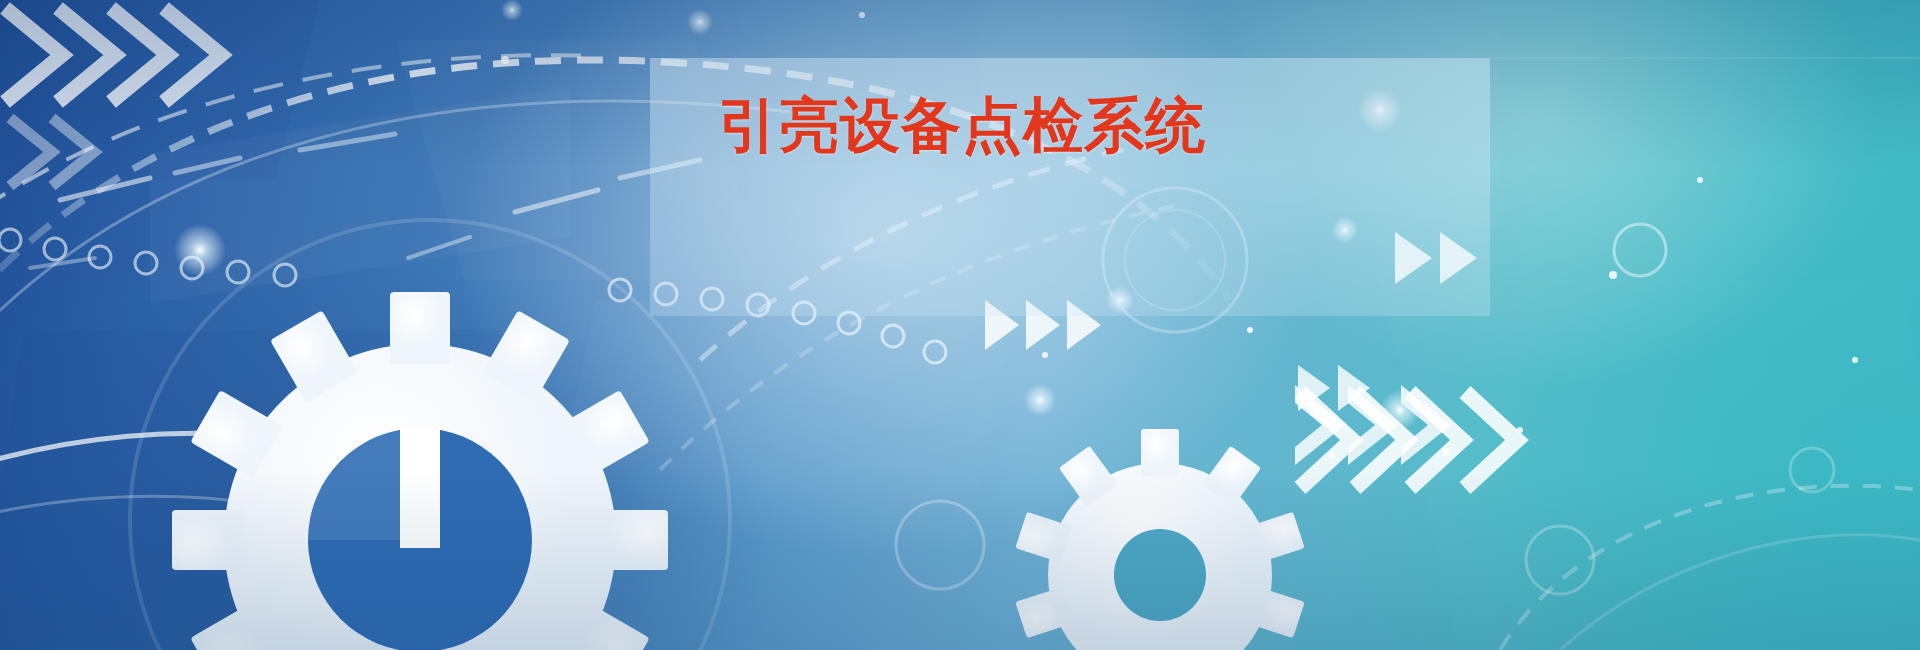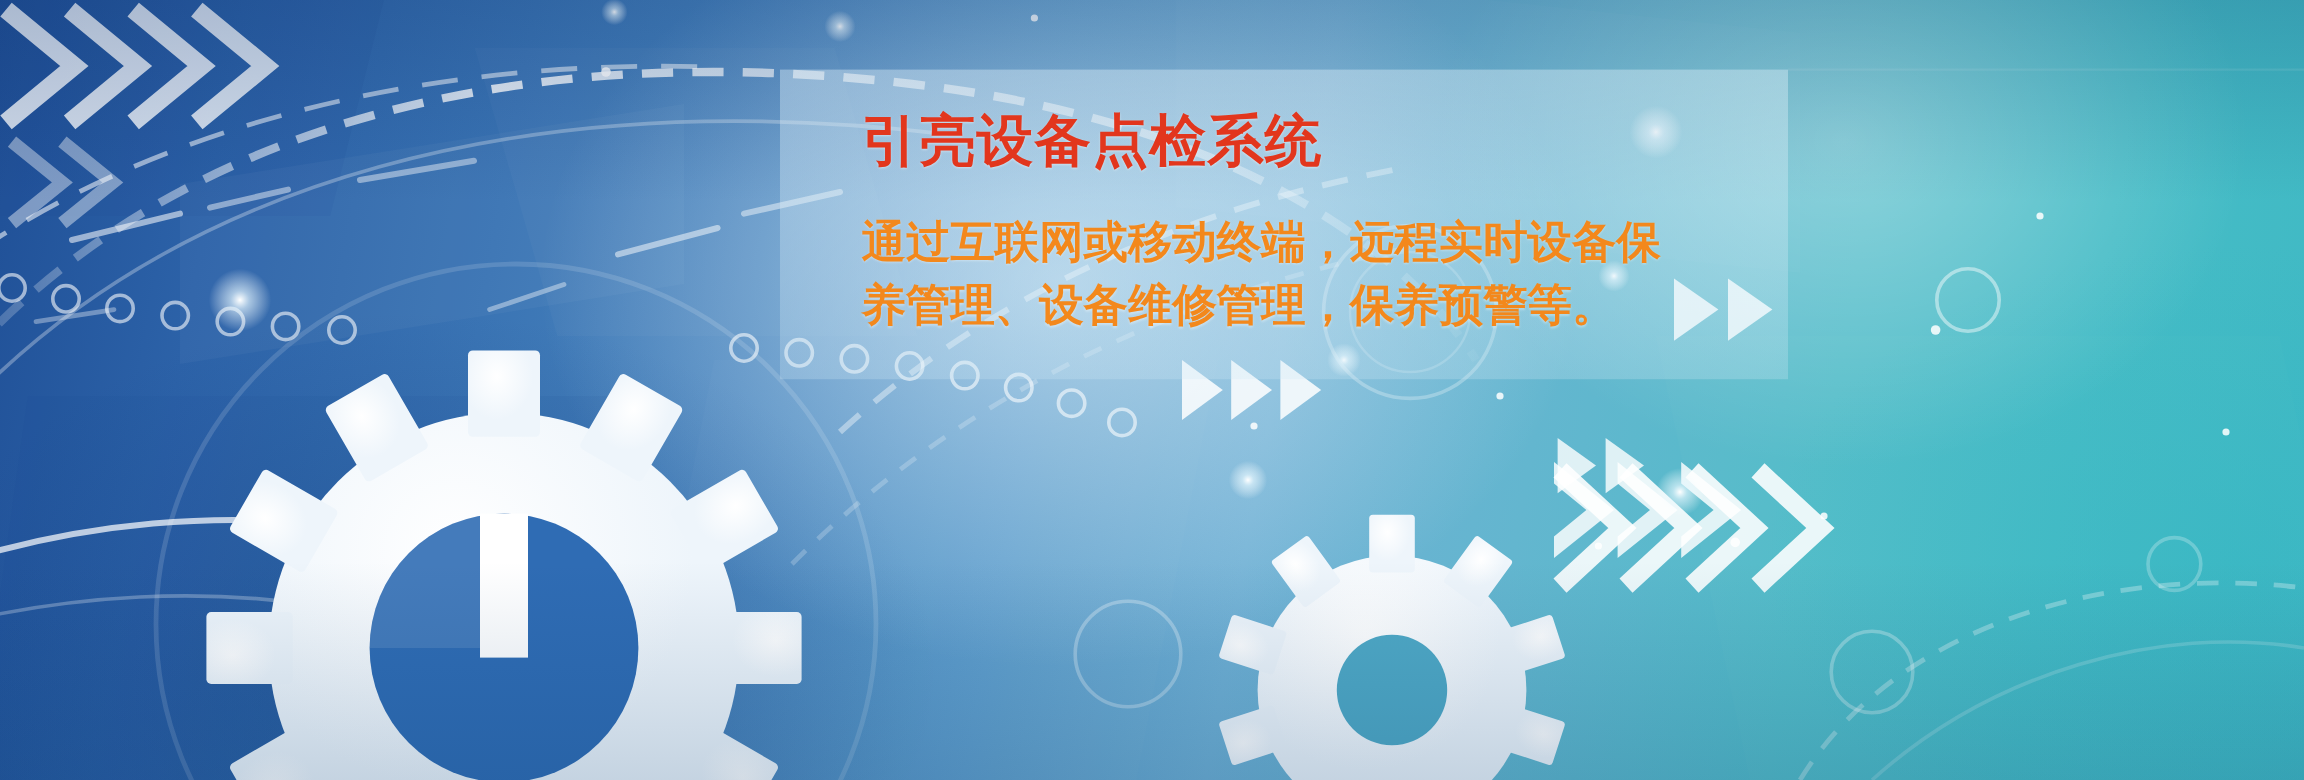--- a/index.html
+++ b/index.html
@@ -49,21 +49,21 @@
     position:absolute;
     left:650px;top:58px;width:840px;height:258px;
     background:linear-gradient(180deg, rgba(222,239,248,.42) 0%, rgba(214,235,246,.34) 55%, rgba(206,231,244,.28) 100%);
   }
 
   #headline-wrap{
     position:absolute;left:718px;top:92px;width:820px;
   }
   #headline{
     margin:0;
-    font-size:47px;line-height:1.12;
+    font-size:60px;line-height:1.12;
     font-weight:bold;
     color:#e2361d;
     letter-spacing:1px;
     font-family:"DejaVu Sans","Liberation Sans",sans-serif;
     text-shadow:0 1px 2px rgba(255,255,255,.45);
   }
   #subhead{
     position:absolute;left:718px;top:176px;width:790px;
     margin:0;
     font-size:37px;line-height:1.42;
@@ -271,18 +271,14 @@
   </svg>
 
   <div class="bg-vig"></div>
 
   <div id="text-panel"></div>
 
   <div id="headline-wrap">
     <h1 id="headline">引亮设备点检系统</h1>
   </div>
 
-  <div id="subhead">
-    <div>通过互联网或移动终端，远程实时设备保</div>
-    <div>养管理、设备维修管理，保养预警等。</div>
-  </div>
 
 </div>
 
 </body></html>

